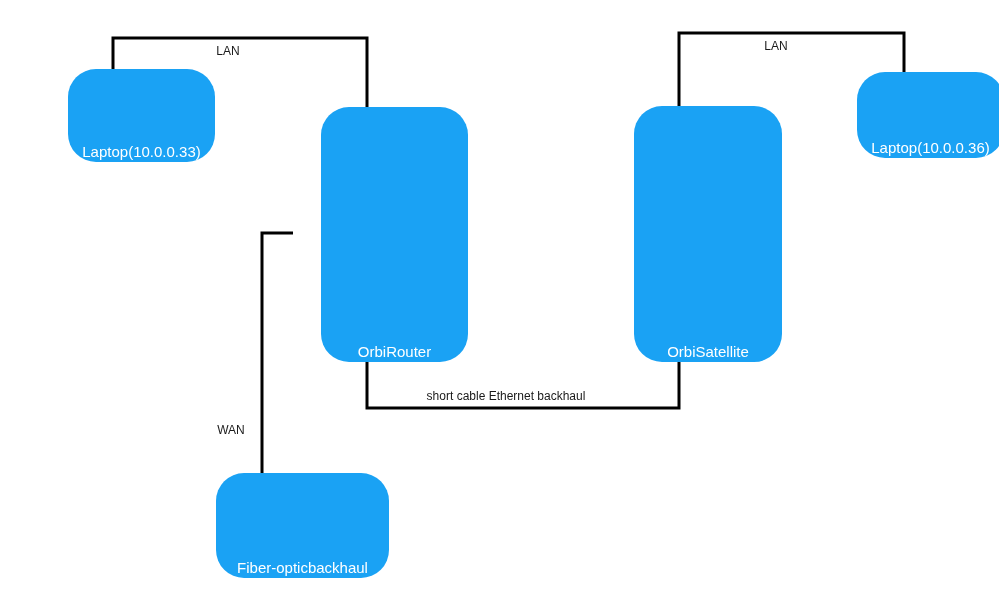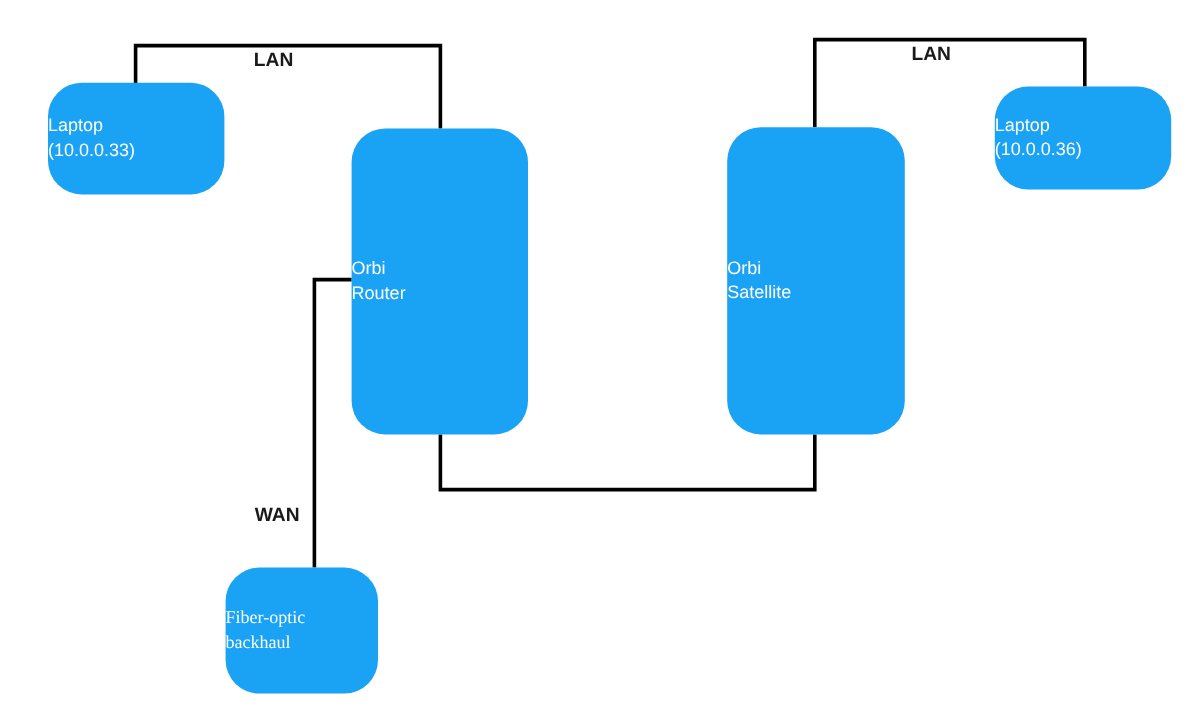--- a/index.html
+++ b/index.html
@@ -25,56 +25,57 @@
     fill: none;
     stroke: var(--line, #000000);
     stroke-width: 3;
   }
   .node {
     position: absolute;
     background: var(--node-fill, #1aa2f4);
     color: var(--node-text, #ffffff);
     border-radius: 28px;
     display: flex;
-    flex-direction: column;
-    align-items: flex-start;
+    flex-direction: row;
+    align-items: flex-end;
     justify-content: center;
     text-align: center;
     font-size: 15px;
     line-height: 1.35;
+    margin-left: 28px;
   }
   .edge-label {
     position: absolute;
     transform: translate(-50%, -50%);
     color: var(--edge-label-text, #1a1a1a);
     background: var(--background, #ffffff);
-    font-size: 16px;
+    font-size: 12px;
     white-space: nowrap;
     padding: 0 4px;
-    font-weight: bold;
   }
 </style>
 </head>
 <body>
 
 <div class="canvas">
 
   <svg class="wires" viewBox="0 0 999 601" xmlns="http://www.w3.org/2000/svg">
     <polyline points="113,70 113,38 367,38 367,107"></polyline>
     <polyline points="679,106 679,33 904,33 904,72"></polyline>
     <polyline points="293,233 262,233 262,473"></polyline>
     <polyline points="367,362 367,408 679,408 679,362"></polyline>
   </svg>
 
   <div class="edge-label" style="left:228px; top:51px;">LAN</div>
 
   <div class="edge-label" style="left:776px; top:46px;">LAN</div>
 
   <div class="edge-label" style="left:231px; top:396px;margin-top:34px;">WAN</div>
 
+  <div class="edge-label" style="left:506px; top:396px;">short cable Ethernet backhaul</div>
 
   <div class="node" style="left:40px; top:69px; width:147px; height:93px;">
     <div>Laptop</div>
     <div>(10.0.0.33)</div>
   </div>
 
   <div class="node" style="left:293px; top:107px; width:147px; height:255px;">
     <div>Orbi</div>
     <div>Router</div>
   </div>
@@ -82,18 +83,18 @@
   <div class="node" style="left:606px; top:106px; width:148px; height:256px;">
     <div>Orbi</div>
     <div>Satellite</div>
   </div>
 
   <div class="node" style="left:829px; top:72px; width:147px; height:86px;">
     <div>Laptop</div>
     <div>(10.0.0.36)</div>
   </div>
 
-  <div class="node" style="left:188px; top:473px; width:127px; height:105px;font-family:Liberation Serif, serif;">
+  <div class="node" style="left:188px; top:473px; width:173px; height:105px;">
     <div>Fiber-optic</div>
     <div>backhaul</div>
   </div>
 
 </div>
 
 </body></html>

